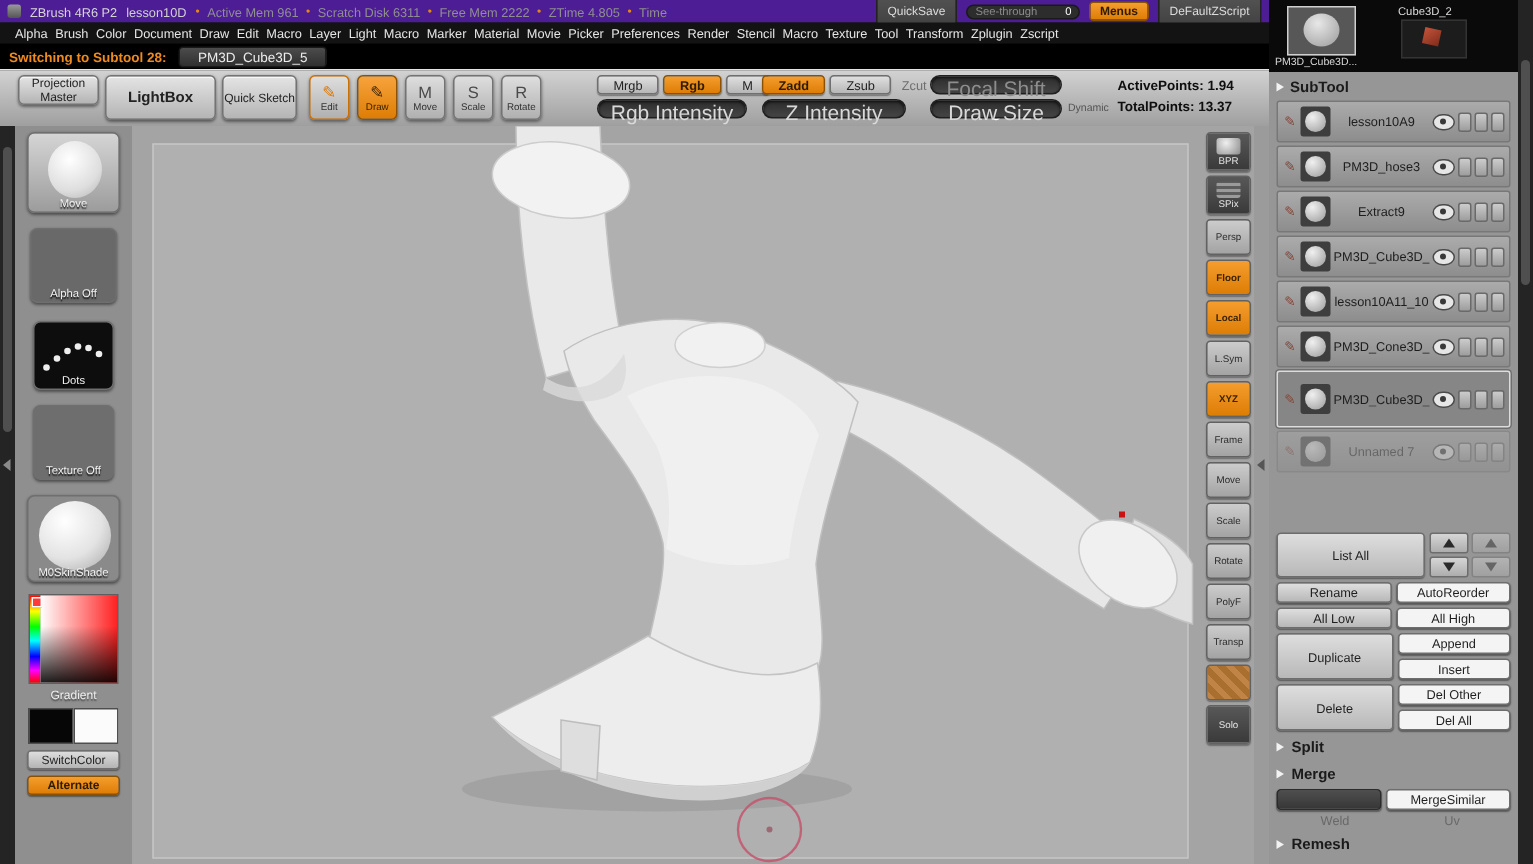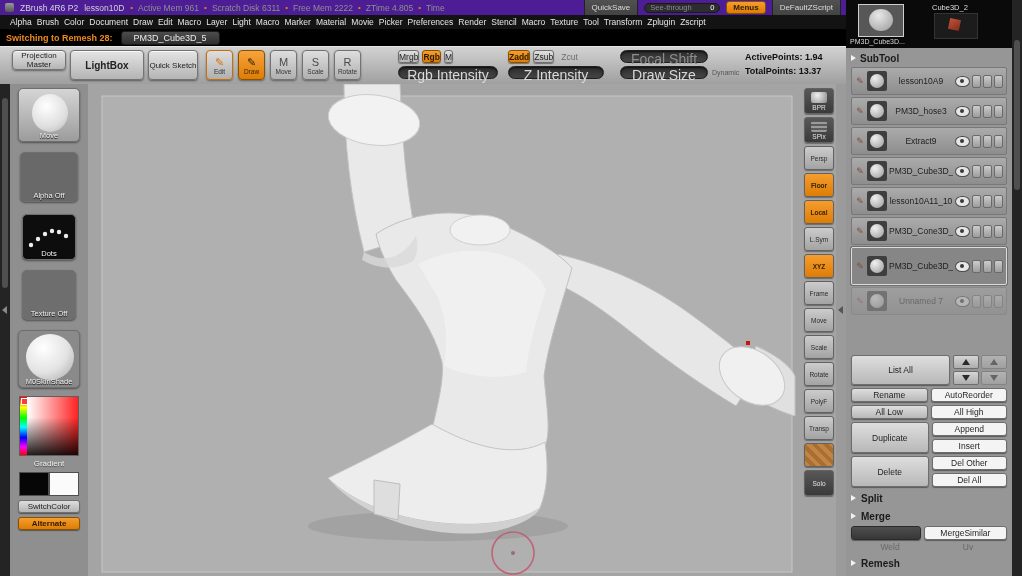--- a/index.html
+++ b/index.html
@@ -51,21 +51,21 @@
   .modes{position:absolute;left:206px;top:3px;display:flex;gap:5px;}
   .mode-btn{width:27px;height:30px;border-radius:4px;border:1px solid #737373;
     background:linear-gradient(#dedede,#b0b0b0);box-shadow:0 1px 2px rgba(0,0,0,.4);
     display:flex;flex-direction:column;align-items:center;justify-content:center;color:#333;box-sizing:border-box;}
   .mode-btn .glyph{font-size:11px;line-height:12px;color:#4a4a4a;}
   .mode-btn .mlbl{font-size:6.5px;line-height:7px;}
   .mode-btn.hot{border-color:#c96f04;}
   .mode-btn.hot .glyph{color:#d97606;}
   .mode-btn.active{background:linear-gradient(#f7a33c,#dd7d05);border-color:#8a5200;color:#3a2300;}
   .mode-btn.active .glyph{color:#3a2300;}
-  .sm-btn{height:13px;padding:0 0;border-radius:3px;border:1px solid #6f6f6f;
+  .sm-btn{height:13px;padding:0 10px;border-radius:3px;border:1px solid #6f6f6f;
     background:linear-gradient(#e0e0e0,#b6b6b6);box-shadow:0 1px 1px rgba(0,0,0,.4);
     color:#222;font-size:8.5px;display:flex;align-items:center;box-sizing:border-box;}
   .sm-btn.orange{background:linear-gradient(#f59d2e,#dd7d05);border-color:#8a5200;color:#2f1c00;font-weight:bold;}
   .ghost-btn{color:#6e6e6e;font-size:8.5px;display:flex;align-items:center;padding:0 4px;}
   .hrow{position:absolute;display:flex;gap:3px;}
   #mrgb-row{left:398px;top:3px;} #zadd-row{left:508px;top:3px;}
   .slider{position:absolute;height:13px;background:linear-gradient(#2c2c2c,#454545);
     border:1px solid #1f1f1f;border-radius:7px;color:#d9d9d9;font-size:14px;
     display:flex;align-items:center;justify-content:space-between;padding:0 6px;
     box-sizing:border-box;box-shadow:inset 0 1px 2px rgba(0,0,0,.7);flex-direction:column;}
@@ -238,21 +238,21 @@
       <span class="menu-item">Stencil</span>
       <span class="menu-item">Macro</span>
       <span class="menu-item">Texture</span>
       <span class="menu-item">Tool</span>
       <span class="menu-item">Transform</span>
       <span class="menu-item">Zplugin</span>
       <span class="menu-item">Zscript</span>
     </div>
 
   <div class="statusbar">
-    <span class="status-msg">Switching to Remesh 28:</span>
+    <span class="status-msg">Switching to Subtool 28:</span>
     <span class="status-tool">PM3D_Cube3D_5</span>
   </div>
 
   <div class="shelf">
     <div class="shelf-btn" id="pm-btn">Projection Master</div>
     <div class="shelf-btn" id="lightbox-btn">LightBox</div>
     <div class="shelf-btn" id="qs-btn">Quick Sketch</div>
     <div class="modes">
         <div class="mode-btn hot">
           <span class="glyph">✎</span>

